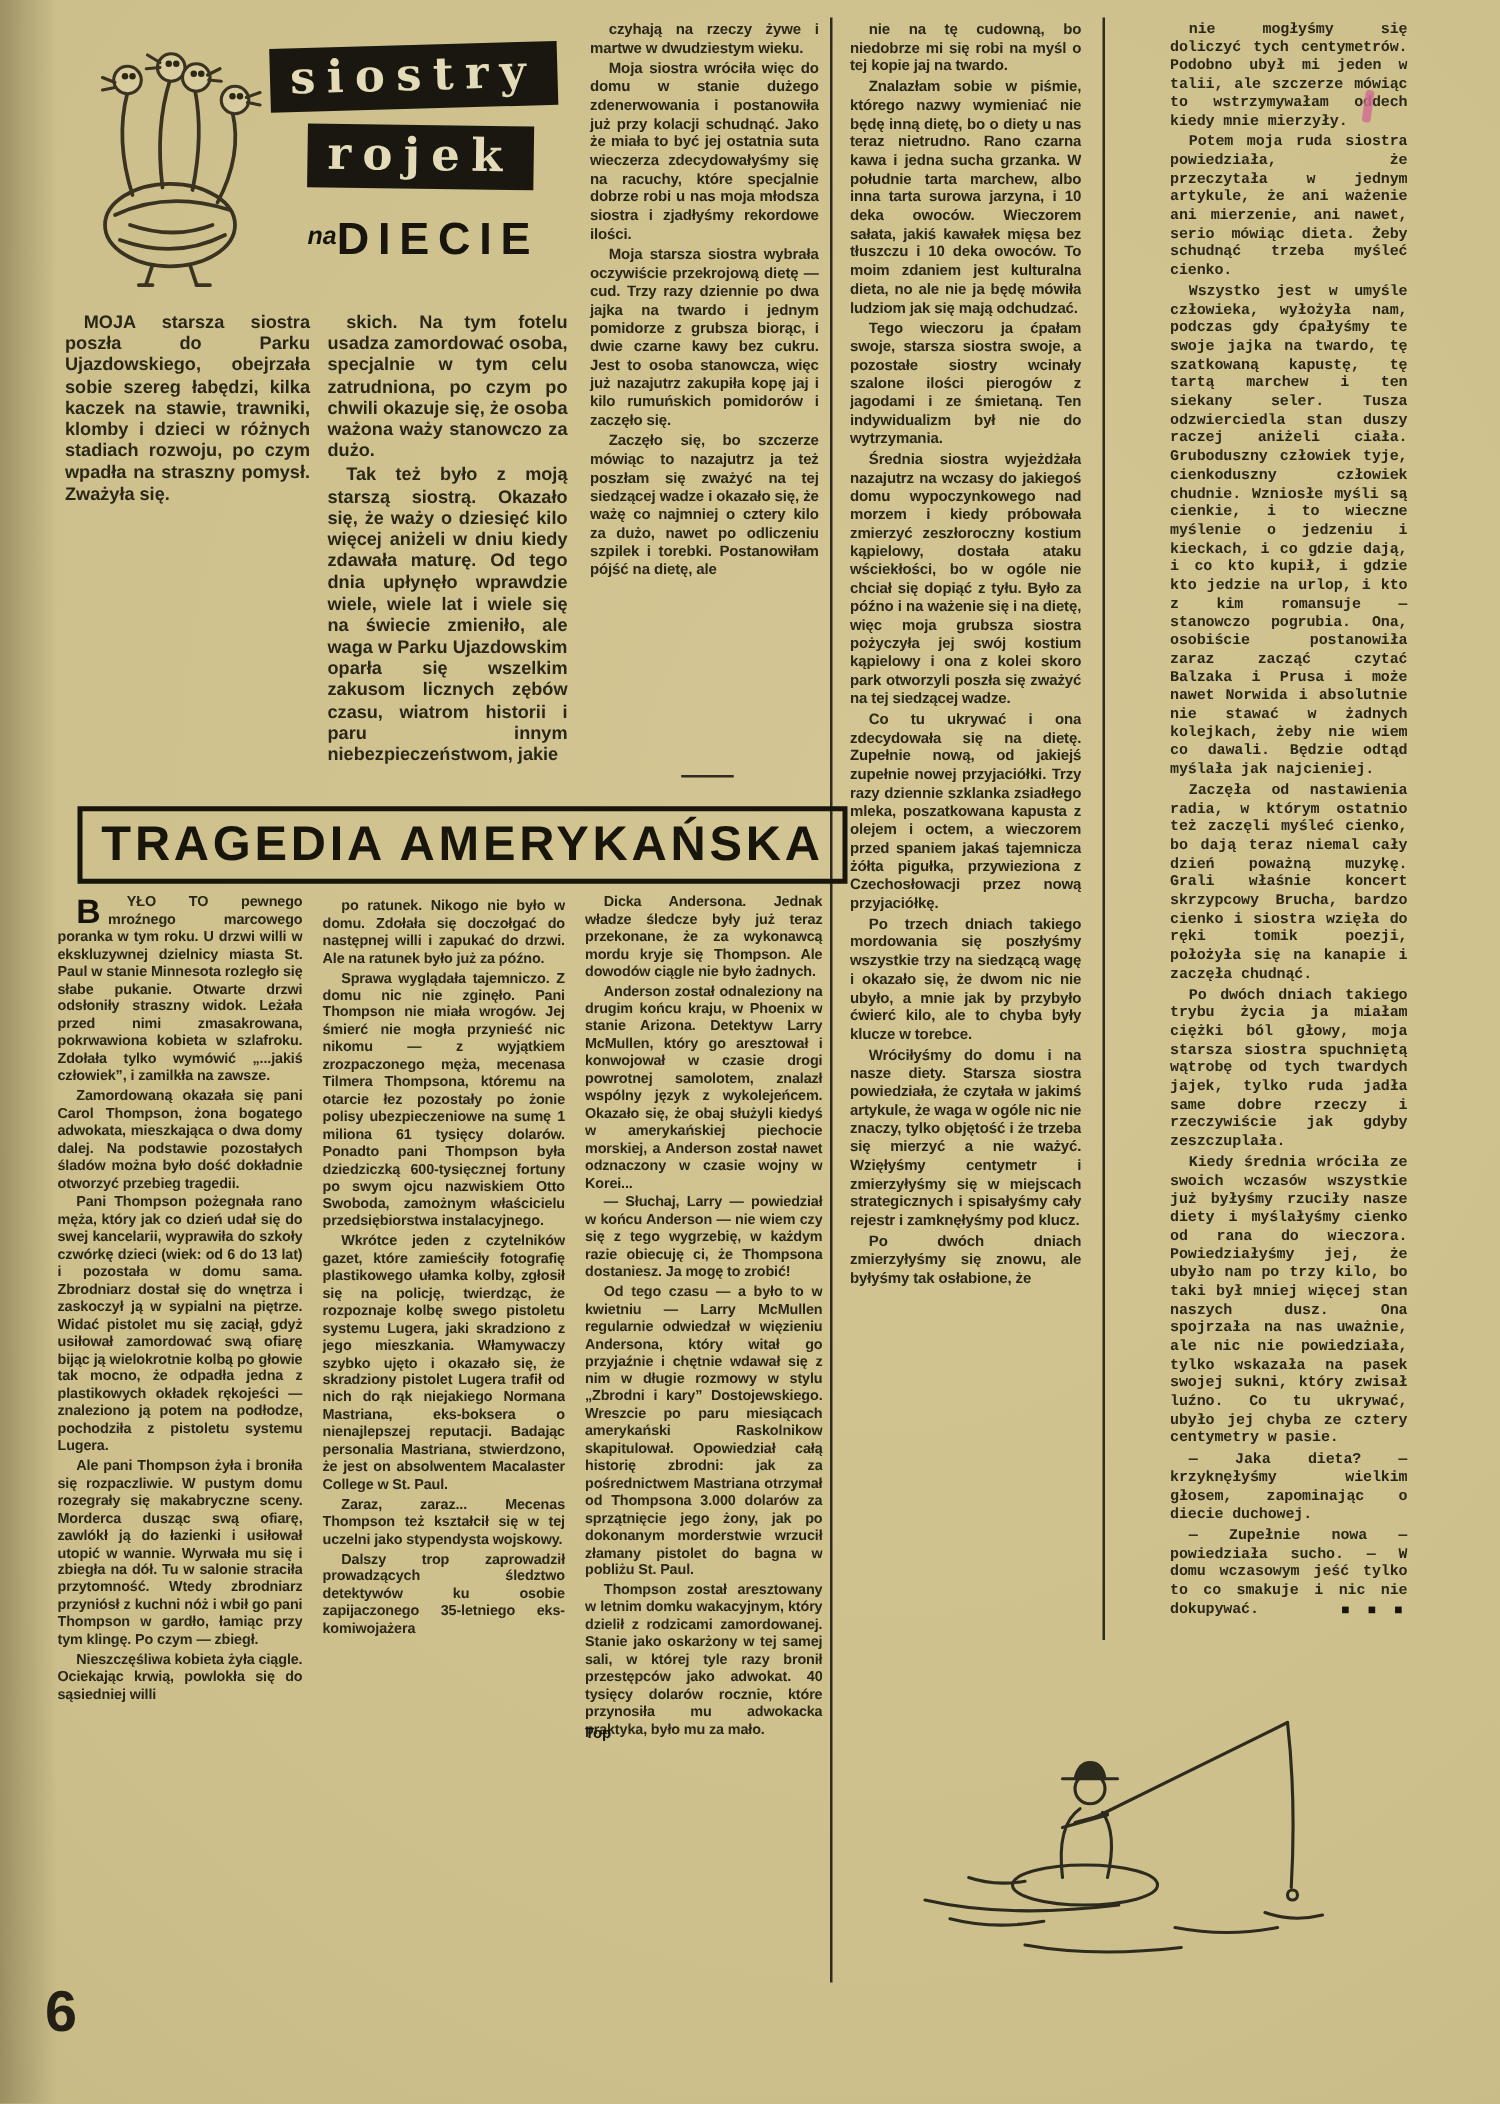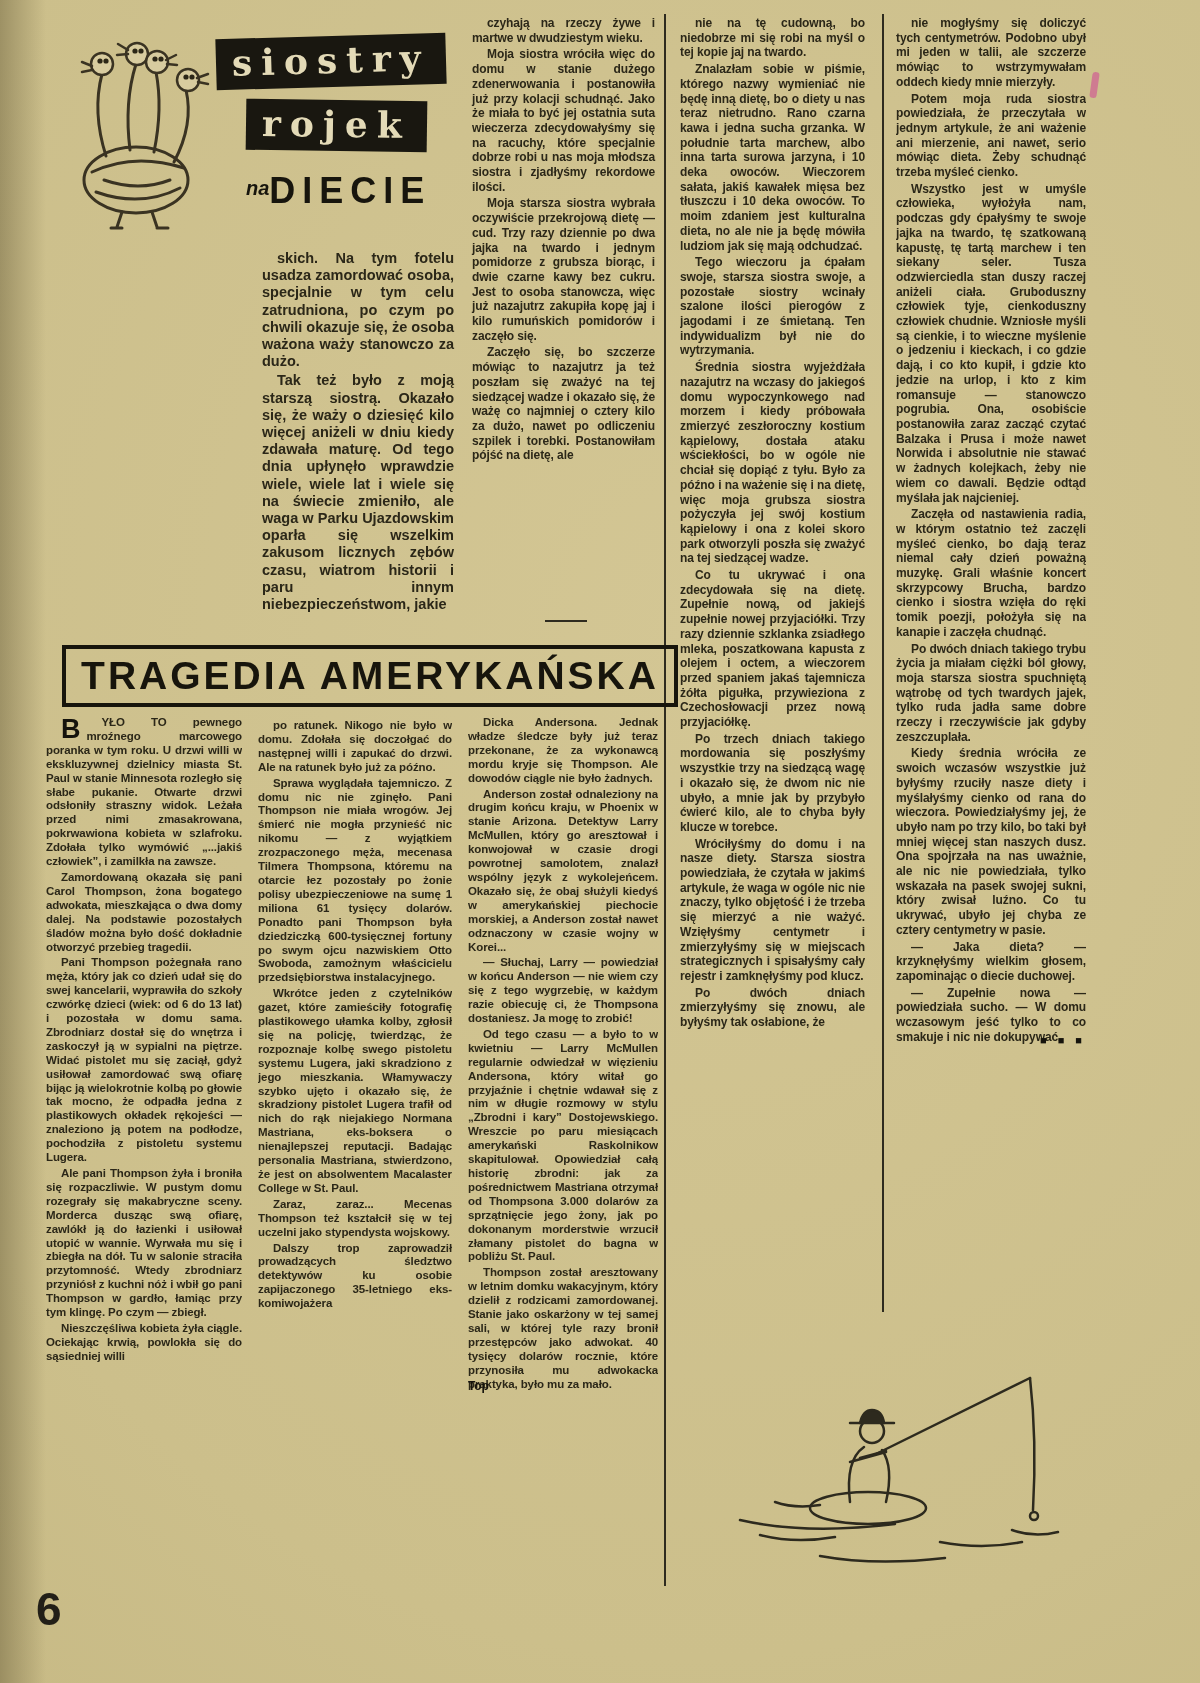--- a/index.html
+++ b/index.html
@@ -103,20 +103,21 @@
   </div>
 
   <div class="tblock t1">siostry</div>
   <div class="tblock t2">rojek</div>
   <div class="t3">
     <span class="na">na</span><span class="diecie">DIECIE</span>
   </div>
 
   <div class="col diet-lg" style="left:52px;top:250px;width:196px;">
     <div>
+        <p>MOJA starsza siostra poszła do Parku Ujazdowskiego, obejrzała sobie szereg łabędzi, kilka kaczek na stawie, trawniki, klomby i dzieci w różnych stadiach rozwoju, po czym wpadła na straszny pomysł. Zważyła się.</p>
       </div>
   </div>
 
   <div class="col diet-lg" style="left:262px;top:250px;width:192px;">
     <div>
         <p>skich. Na tym fotelu usadza zamordować osoba, specjalnie w tym celu zatrudniona, po czym po chwili okazuje się, że osoba ważona waży stanowczo za dużo.</p>
         <p>Tak też było z moją starszą siostrą. Okazało się, że waży o dziesięć kilo więcej aniżeli w dniu kiedy zdawała maturę. Od tego dnia upłynęło wprawdzie wiele, wiele lat i wiele się na świecie zmieniło, ale waga w Parku Ujazdowskim oparła się wszelkim zakusom licznych zębów czasu, wiatrom historii i paru innym niebezpieczeństwom, jakie</p>
       </div>
   </div>
 
@@ -137,21 +138,21 @@
         <p>Znalazłam sobie w piśmie, którego nazwy wymieniać nie będę inną dietę, bo o diety u nas teraz nietrudno. Rano czarna kawa i jedna sucha grzanka. W południe tarta marchew, albo inna tarta surowa jarzyna, i 10 deka owoców. Wieczorem sałata, jakiś kawałek mięsa bez tłuszczu i 10 deka owoców. To moim zdaniem jest kulturalna dieta, no ale nie ja będę mówiła ludziom jak się mają odchudzać.</p>
         <p>Tego wieczoru ja ćpałam swoje, starsza siostra swoje, a pozostałe siostry wcinały szalone ilości pierogów z jagodami i ze śmietaną. Ten indywidualizm był nie do wytrzymania.</p>
         <p>Średnia siostra wyjeżdżała nazajutrz na wczasy do jakiegoś domu wypoczynkowego nad morzem i kiedy próbowała zmierzyć zeszłoroczny kostium kąpielowy, dostała ataku wściekłości, bo w ogóle nie chciał się dopiąć z tyłu. Było za późno i na ważenie się i na dietę, więc moja grubsza siostra pożyczyła jej swój kostium kąpielowy i ona z kolei skoro park otworzyli poszła się zważyć na tej siedzącej wadze.</p>
         <p>Co tu ukrywać i ona zdecydowała się na dietę. Zupełnie nową, od jakiejś zupełnie nowej przyjaciółki. Trzy razy dziennie szklanka zsiadłego mleka, poszatkowana kapusta z olejem i octem, a wieczorem przed spaniem jakaś tajemnicza żółta pigułka, przywieziona z Czechosłowacji przez nową przyjaciółkę.</p>
         <p>Po trzech dniach takiego mordowania się poszłyśmy wszystkie trzy na siedzącą wagę i okazało się, że dwom nic nie ubyło, a mnie jak by przybyło ćwierć kilo, ale to chyba były klucze w torebce.</p>
         <p>Wróciłyśmy do domu i na nasze diety. Starsza siostra powiedziała, że czytała w jakimś artykule, że waga w ogóle nic nie znaczy, tylko objętość i że trzeba się mierzyć a nie ważyć. Wzięłyśmy centymetr i zmierzyłyśmy się w miejscach strategicznych i spisałyśmy cały rejestr i zamknęłyśmy pod klucz.</p>
         <p>Po dwóch dniach zmierzyłyśmy się znowu, ale byłyśmy tak osłabione, że</p>
       </div>
   </div>
 
-  <div class="col diet-sm" style="left:896px;top:16px;width:190px;height:1292px;overflow:hidden;">
+  <div class="col diet-sm" style="left:936px;top:16px;width:190px;height:1292px;overflow:hidden;font-family:Liberation Mono, monospace;">
     <div>
         <p>nie mogłyśmy się doliczyć tych centymetrów. Podobno ubył mi jeden w talii, ale szczerze mówiąc to wstrzymywałam oddech kiedy mnie mierzyły.</p>
         <p>Potem moja ruda siostra powiedziała, że przeczytała w jednym artykule, że ani ważenie ani mierzenie, ani nawet, serio mówiąc dieta. Żeby schudnąć trzeba myśleć cienko.</p>
         <p>Wszystko jest w umyśle człowieka, wyłożyła nam, podczas gdy ćpałyśmy te swoje jajka na twardo, tę szatkowaną kapustę, tę tartą marchew i ten siekany seler. Tusza odzwierciedla stan duszy raczej aniżeli ciała. Gruboduszny człowiek tyje, cienkoduszny człowiek chudnie. Wzniosłe myśli są cienkie, i to wieczne myślenie o jedzeniu i kieckach, i co gdzie dają, i co kto kupił, i gdzie kto jedzie na urlop, i kto z kim romansuje — stanowczo pogrubia. Ona, osobiście postanowiła zaraz zacząć czytać Balzaka i Prusa i może nawet Norwida i absolutnie nie stawać w żadnych kolejkach, żeby nie wiem co dawali. Będzie odtąd myślała jak najcieniej.</p>
         <p>Zaczęła od nastawienia radia, w którym ostatnio też zaczęli myśleć cienko, bo dają teraz niemal cały dzień poważną muzykę. Grali właśnie koncert skrzypcowy Brucha, bardzo cienko i siostra wzięła do ręki tomik poezji, położyła się na kanapie i zaczęła chudnąć.</p>
         <p>Po dwóch dniach takiego trybu życia ja miałam ciężki ból głowy, moja starsza siostra spuchniętą wątrobę od tych twardych jajek, tylko ruda jadła same dobre rzeczy i rzeczywiście jak gdyby zeszczuplała.</p>
         <p>Kiedy średnia wróciła ze swoich wczasów wszystkie już byłyśmy rzuciły nasze diety i myślałyśmy cienko od rana do wieczora. Powiedziałyśmy jej, że ubyło nam po trzy kilo, bo taki był mniej więcej stan naszych dusz. Ona spojrzała na nas uważnie, ale nic nie powiedziała, tylko wskazała na pasek swojej sukni, który zwisał luźno. Co tu ukrywać, ubyło jej chyba ze cztery centymetry w pasie.</p>
         <p>— Jaka dieta? — krzyknęłyśmy wielkim głosem, zapominając o diecie duchowej.</p>
         <p>— Zupełnie nowa — powiedziała sucho. — W domu wczasowym jeść tylko to co smakuje i nic nie dokupywać.</p>
       </div>

